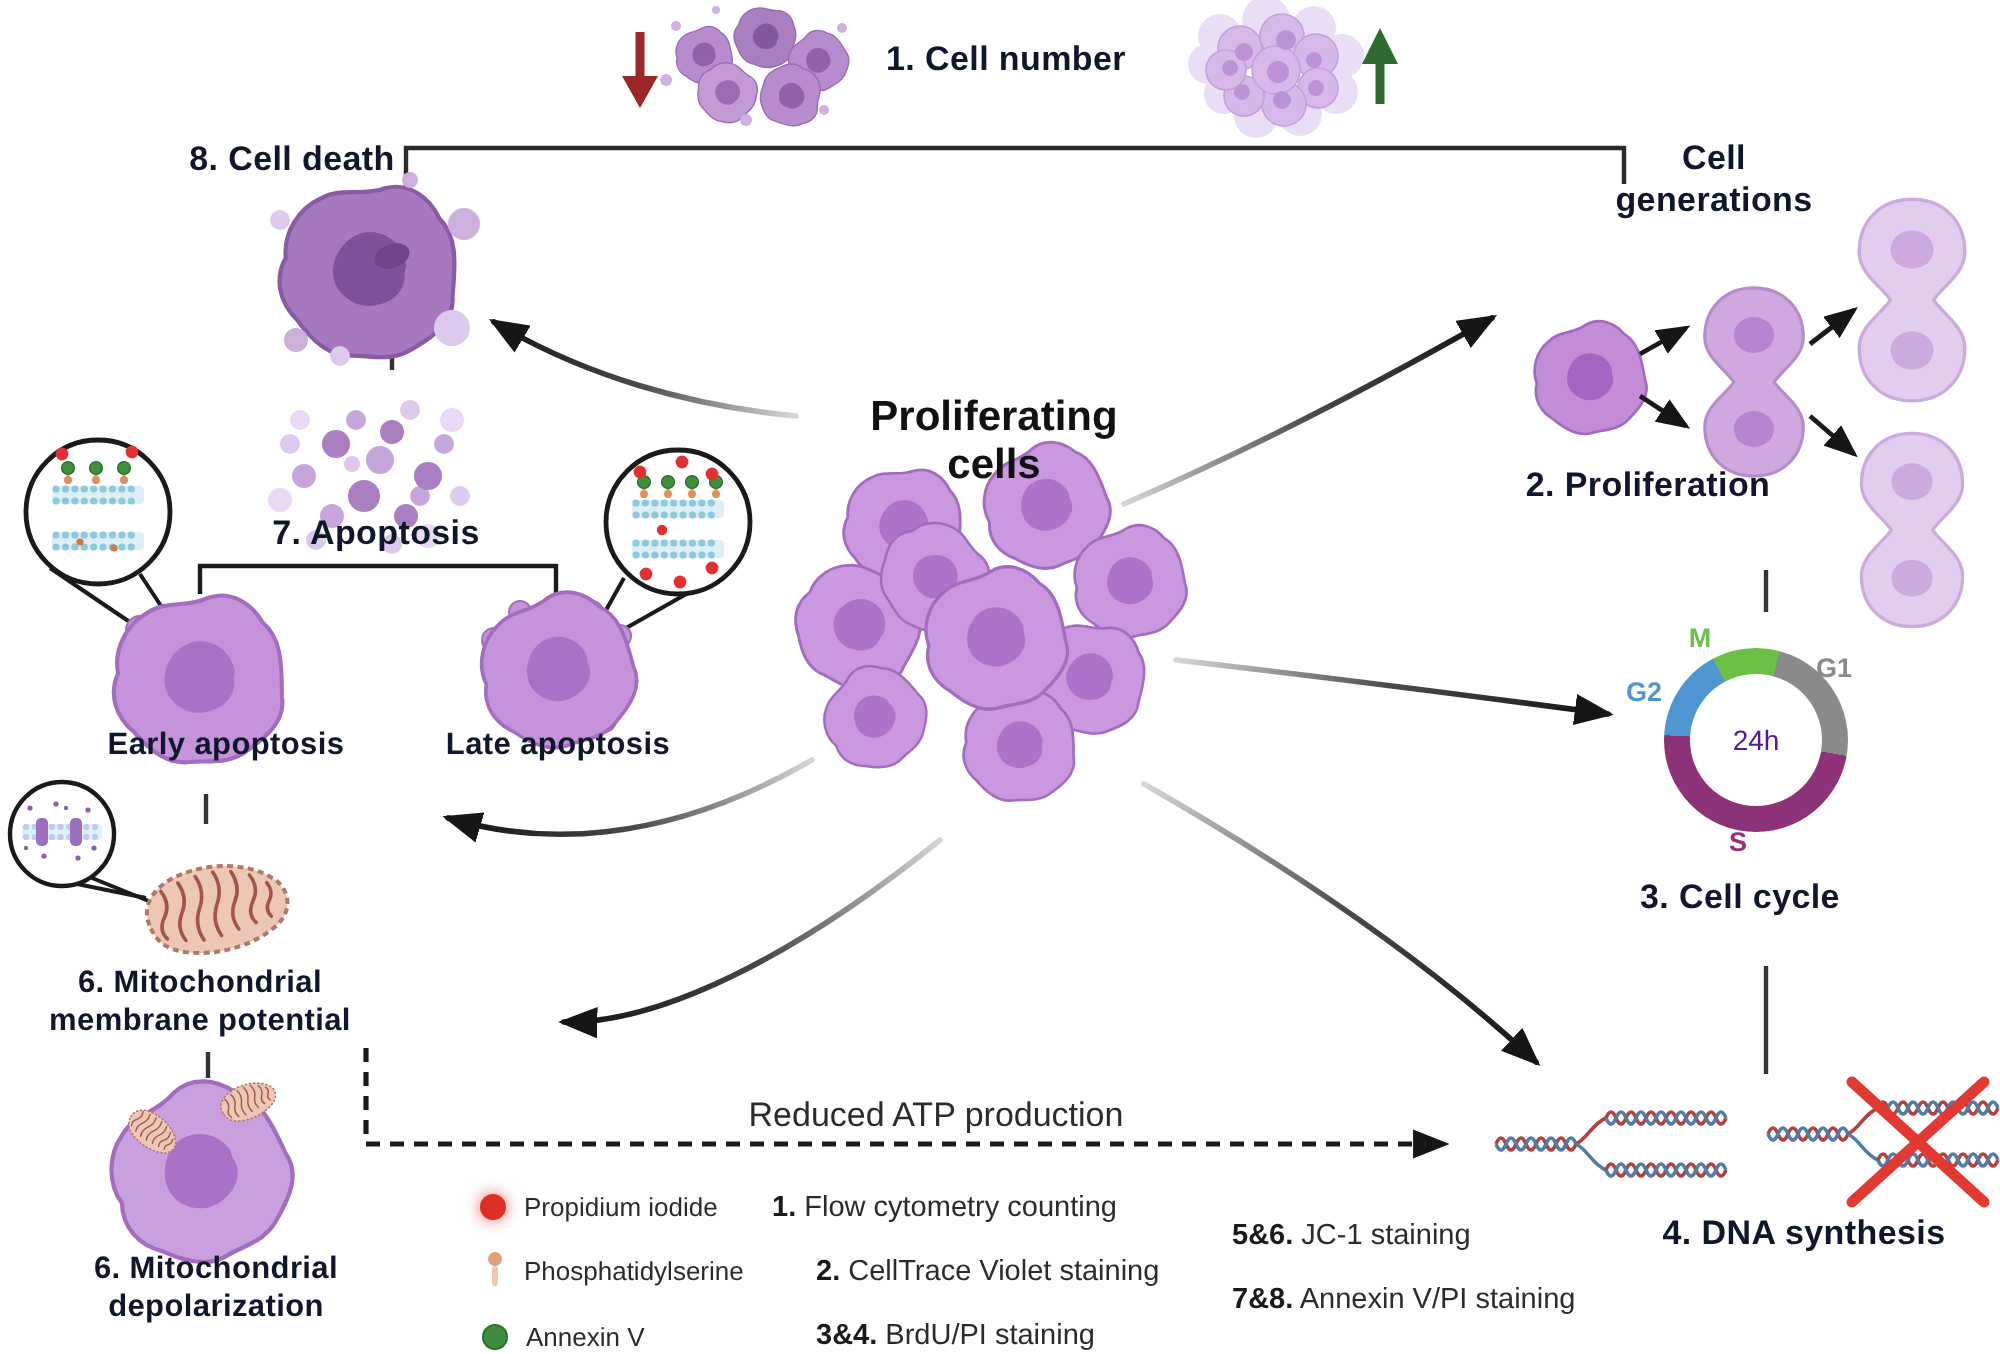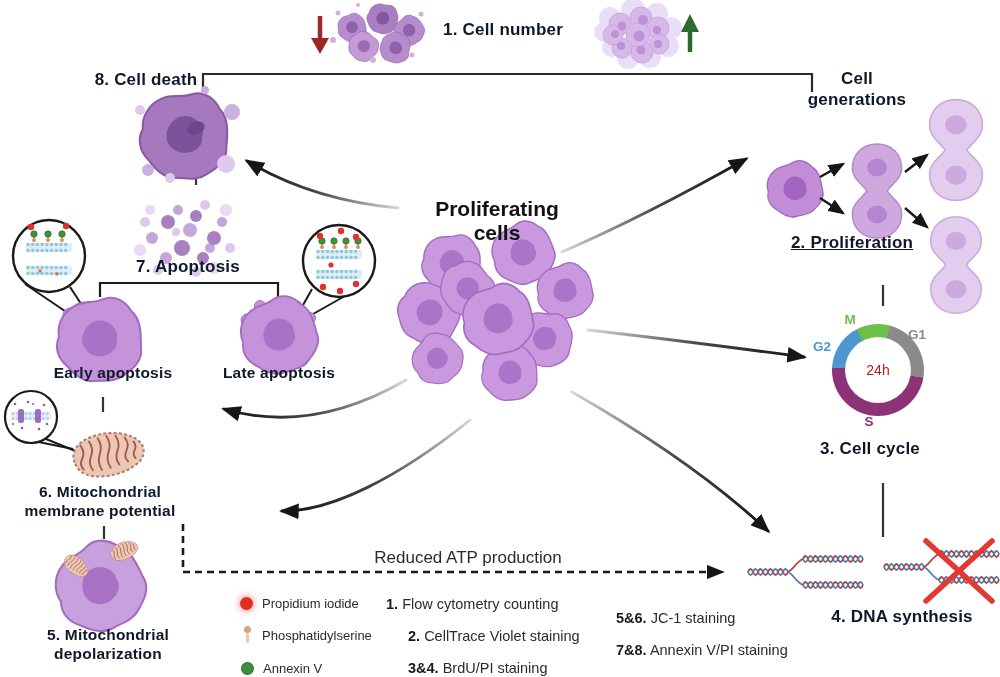--- a/index.html
+++ b/index.html
@@ -10,21 +10,21 @@
        font-weight:bold;font-size:17px;letter-spacing:.2px;color:#0f172a;}
   .lbl.small{font-size:15.5px;}
   .lbl.wrap{white-space:normal;line-height:1.22;}
   .title{position:absolute;transform:translate(-50%,-50%);text-align:center;font-weight:bold;
          font-size:21px;line-height:1.14;width:150px;color:#111;}
   .atp{position:absolute;transform:translate(-50%,-50%);font-size:17px;color:#2b2b2b;white-space:nowrap;}
   
   .donut{position:absolute;left:832px;top:324px;width:92px;height:92px;border-radius:50%;}
   .donut .hole{position:absolute;inset:13px;background:#fff;border-radius:50%;}
   .donut-lbl{position:absolute;transform:translate(-50%,-50%);font-size:13.5px;font-weight:bold;}
-  .donut-center{position:absolute;transform:translate(-50%,-50%);font-size:14px;color:#b91c1c;font-weight:normal;}
+  .donut-center{position:absolute;transform:translate(-50%,-50%);font-size:14px;color:#4c1d95;font-weight:normal;}
   
   .legend-item{position:absolute;display:flex;align-items:center;gap:9px;font-size:13px;color:#2b2b2b;}
   .dot{width:13px;height:13px;border-radius:50%;flex:0 0 auto;}
   .dot-glow{box-shadow:0 0 7px 1px rgba(228,60,48,.55);}
   .dot-green{width:11px;height:11px;border:1px solid rgba(0,60,0,.35);}
   .ps-icon{position:relative;width:12px;height:18px;flex:0 0 auto;}
   .ps-icon .ball{position:absolute;left:2.5px;top:0;width:7px;height:7px;border-radius:50%;}
   .ps-icon .stick{position:absolute;left:5px;top:7px;width:2.5px;height:10px;background:#ecc9ae;border-radius:2px;}
   .method{position:absolute;font-size:14.5px;color:#2b2b2b;white-space:nowrap;}
   .method b{color:#1a1a1a;}
@@ -368,28 +368,28 @@
   <use href="#dnaFork" transform="translate(884,567)"></use>
   <g stroke="#e23a32" stroke-width="5.5" stroke-linecap="round">
     <line x1="926" y1="541" x2="992" y2="601"></line>
     <line x1="992" y1="541" x2="926" y2="601"></line>
   </g>
 </svg>
 
 <div class="lbl" style="left:503px;top:30px;">1. Cell number</div>
 <div class="lbl" style="left:146px;top:80px;">8. Cell death</div>
 <div class="lbl wrap" style="left:857px;top:90px;width:120px;">Cell generations</div>
-<div class="lbl" style="left:852px;top:243px;text-decoration:underline;">2. Proliferation</div>
+<div class="lbl" style="left:824px;top:243px;">2. Proliferation</div>
 <div class="lbl" style="left:870px;top:449px;">3. Cell cycle</div>
 <div class="lbl" style="left:902px;top:617px;">4. DNA synthesis</div>
 <div class="lbl" style="left:188px;top:267px;">7. Apoptosis</div>
 <div class="lbl small" style="left:113px;top:373px;">Early apoptosis</div>
 <div class="lbl small" style="left:279px;top:373px;">Late apoptosis</div>
 <div class="lbl small wrap" style="left:100px;top:502px;width:172px;">6. Mitochondrial membrane potential</div>
-<div class="lbl small wrap" style="left:108px;top:645px;width:172px;">5. Mitochondrial depolarization</div>
+<div class="lbl small wrap" style="left:108px;top:645px;width:172px;">6. Mitochondrial depolarization</div>
 <div class="title" style="left:497px;top:221px;">Proliferating cells</div>
 <div class="atp" style="left:468px;top:558px;">Reduced ATP production</div>
 
 <div class="donut" id="cycle-donut" style="background: conic-gradient(rgb(108, 191, 71) 0deg, rgb(108, 191, 71) 15deg, rgb(138, 138, 141) 15deg, rgb(138, 138, 141) 100deg, rgb(142, 50, 120) 100deg, rgb(142, 50, 120) 273deg, rgb(77, 150, 209) 273deg, rgb(77, 150, 209) 332deg, rgb(108, 191, 71) 332deg, rgb(108, 191, 71) 360deg);">
   <div class="hole"></div>
 </div>
 <div class="donut-lbl" style="left: 850px; top: 319px; color: rgb(108, 191, 71);">M</div>
 <div class="donut-lbl" style="left: 917px; top: 334px; color: rgb(138, 138, 141);">G1</div>
 <div class="donut-lbl" style="left: 822px; top: 346px; color: rgb(77, 150, 209);">G2</div>
 <div class="donut-lbl" style="left: 869px; top: 421px; color: rgb(142, 50, 120);">S</div>

